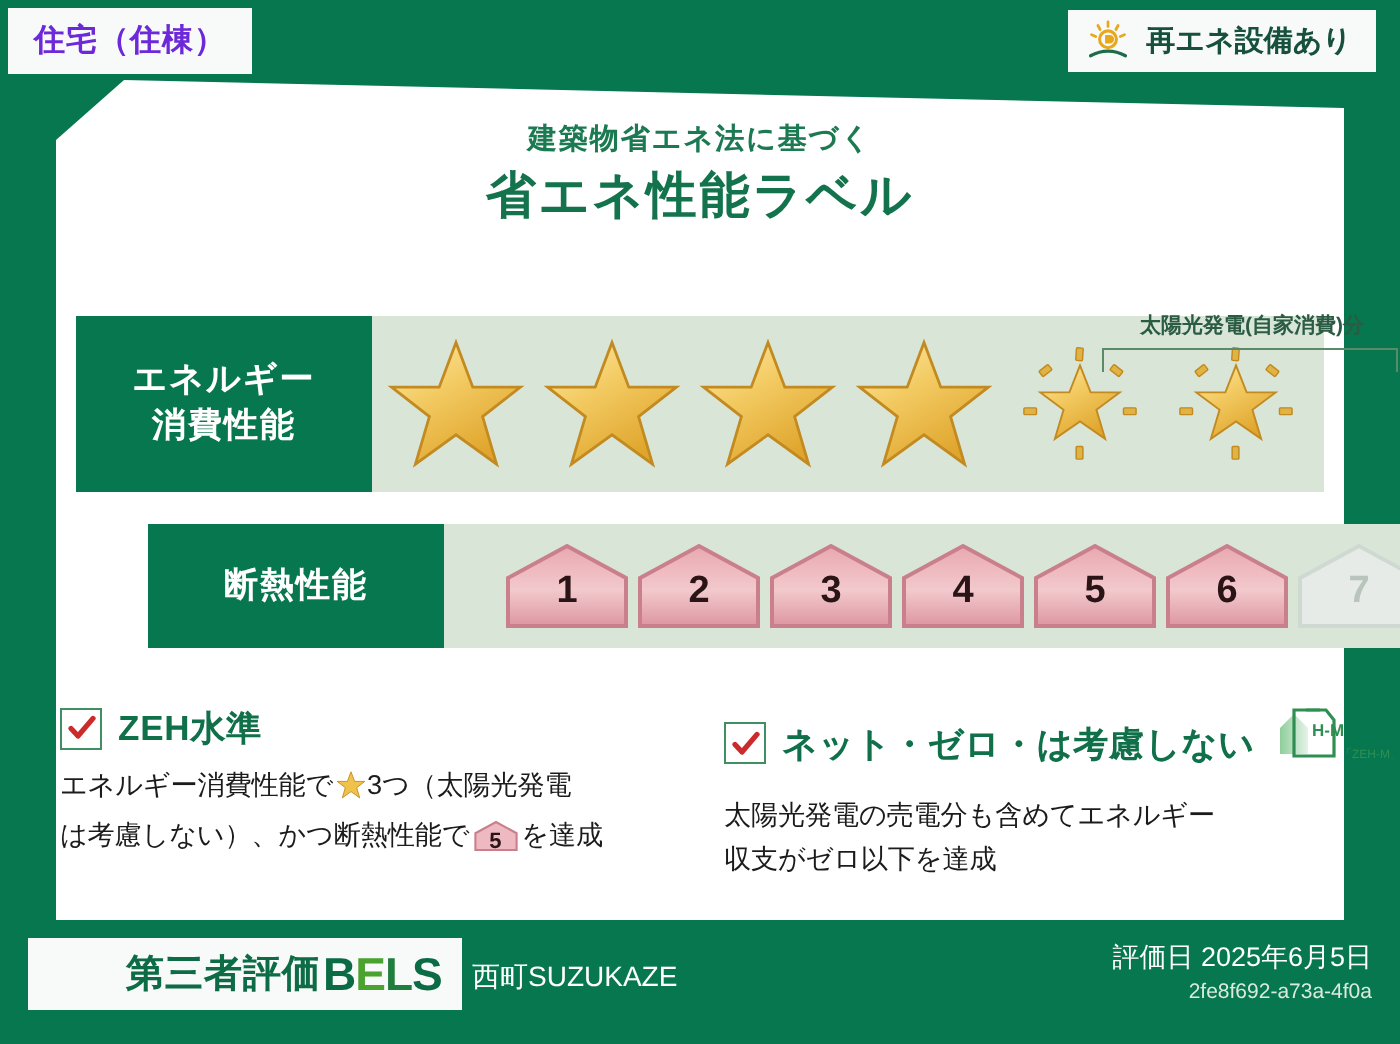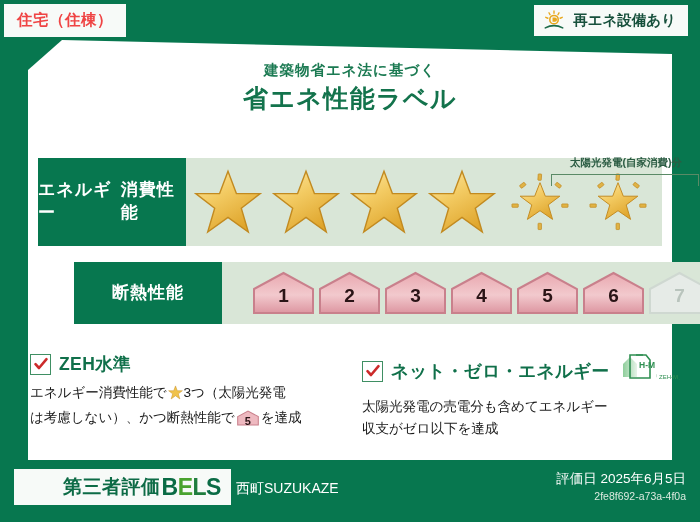--- a/index.html
+++ b/index.html
@@ -41,21 +41,21 @@
     left: 4px; top: 4px;
     height: 33px;
     padding: 0 13px;
     background: #f7faf8;
     display: flex; align-items: center;
     z-index: 6;
   }
   .type-chip span {
     font-size: 15.5px;
     font-weight: bold;
-    color: #ef4444;
+    color: #6d28d9;
     letter-spacing: 0.5px;
     white-space: nowrap;
   }
 
   
   .renew-badge {
     position: absolute;
     right: 12px; top: 5px;
     height: 31px;
     padding: 0 12px 0 8px;
@@ -105,21 +105,21 @@
     z-index: 4;
   }
   .metric-row.energy { top: 158px; height: 88px; }
   .metric-row.insul  { top: 262px; height: 62px; }
 
   .metric-name {
     width: 148px;
     background: #07774f;
     color: #ffffff;
     display: flex;
-    flex-direction: row;
+    flex-direction: column;
     align-items: center;
     justify-content: center;
     font-weight: bold;
     font-size: 17px;
     letter-spacing: 1px;
     line-height: 1.35;
     flex: 0 0 148px;
   }
   .metric-name.small { font-size: 17px; margin-left: 36px; }
 
@@ -491,21 +491,21 @@
       </div>
     </div>
 
     <div class="crit-col right">
       <div class="crit-head">
         <span class="checkbox">
           <svg viewBox="0 0 16 16">
             <path d="M2.5 8.2 L6 12 L13.5 3.2" fill="none" stroke="#cc2b2b" stroke-width="2.6" stroke-linecap="round" stroke-linejoin="round"></path>
           </svg>
         </span>
-        <span class="crit-title">ネット・ゼロ・エネルギー</span>
+        <span class="crit-title">ネット・ゼロ・は考慮しない</span>
         <span class="zehm-logo">
           <svg width="60" height="34" viewBox="0 0 60 34">
             <defs>
                 <linearGradient id="zg" x1="0" y1="0" x2="1" y2="0">
               <stop offset="0%" stop-color="#8fce9b"></stop>
                   <stop offset="100%" stop-color="#e6f3e8"></stop>
             </linearGradient>
               </defs>
             <polygon points="3,12 10,5 17,12 17,25 3,25" fill="url(#zg)"></polygon>
             <polygon points="10,3 26,3 30,8 30,26 10,26" fill="none" stroke="#2f8f52" stroke-width="1.6"></polygon>

